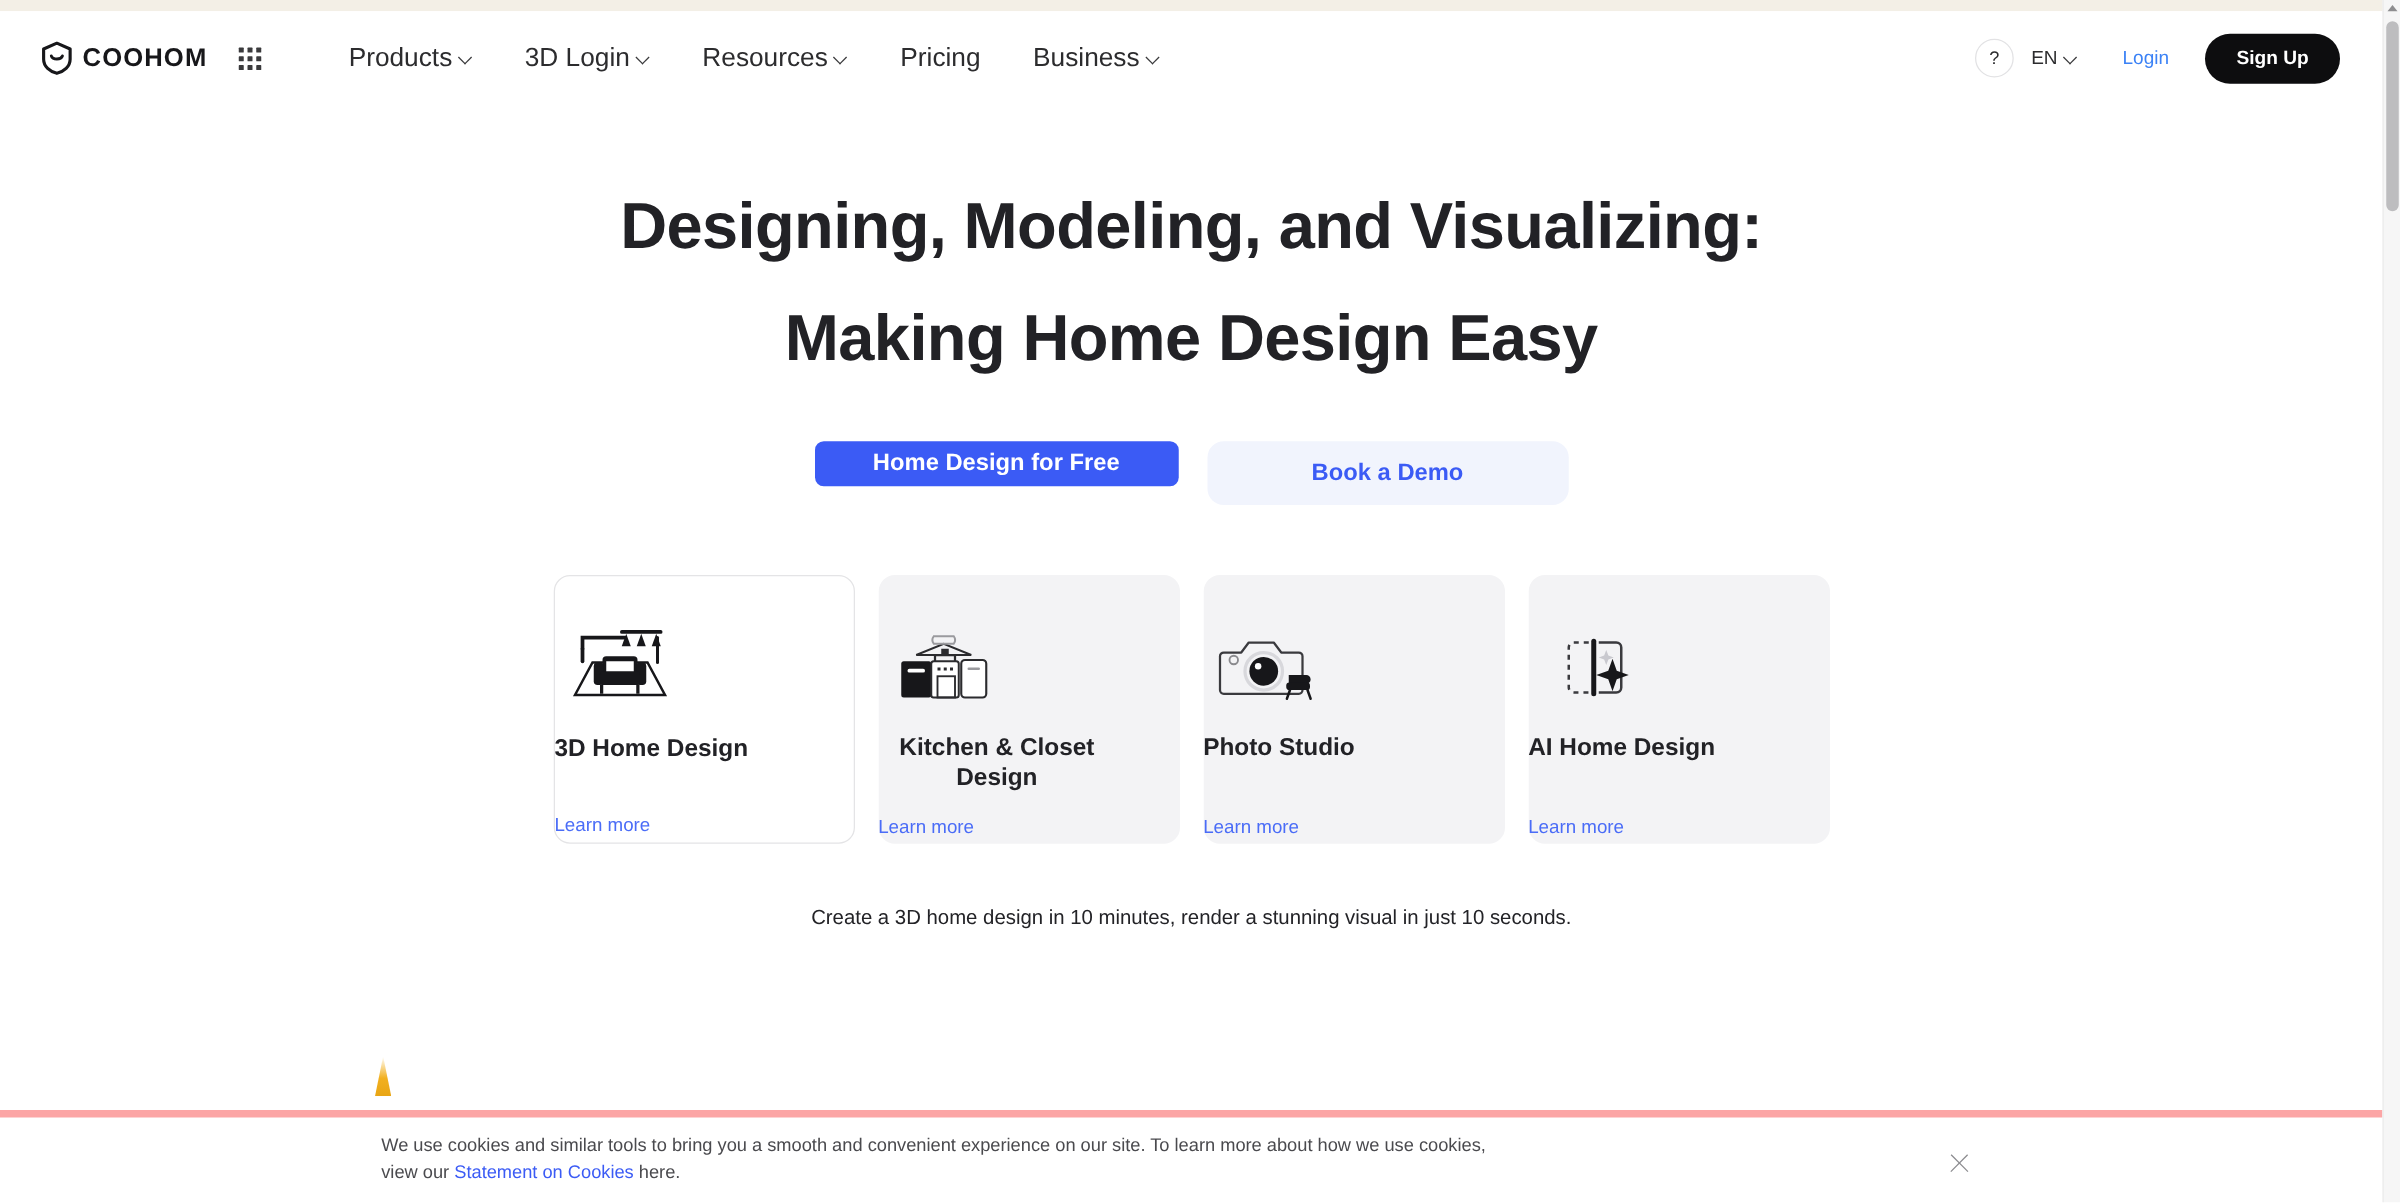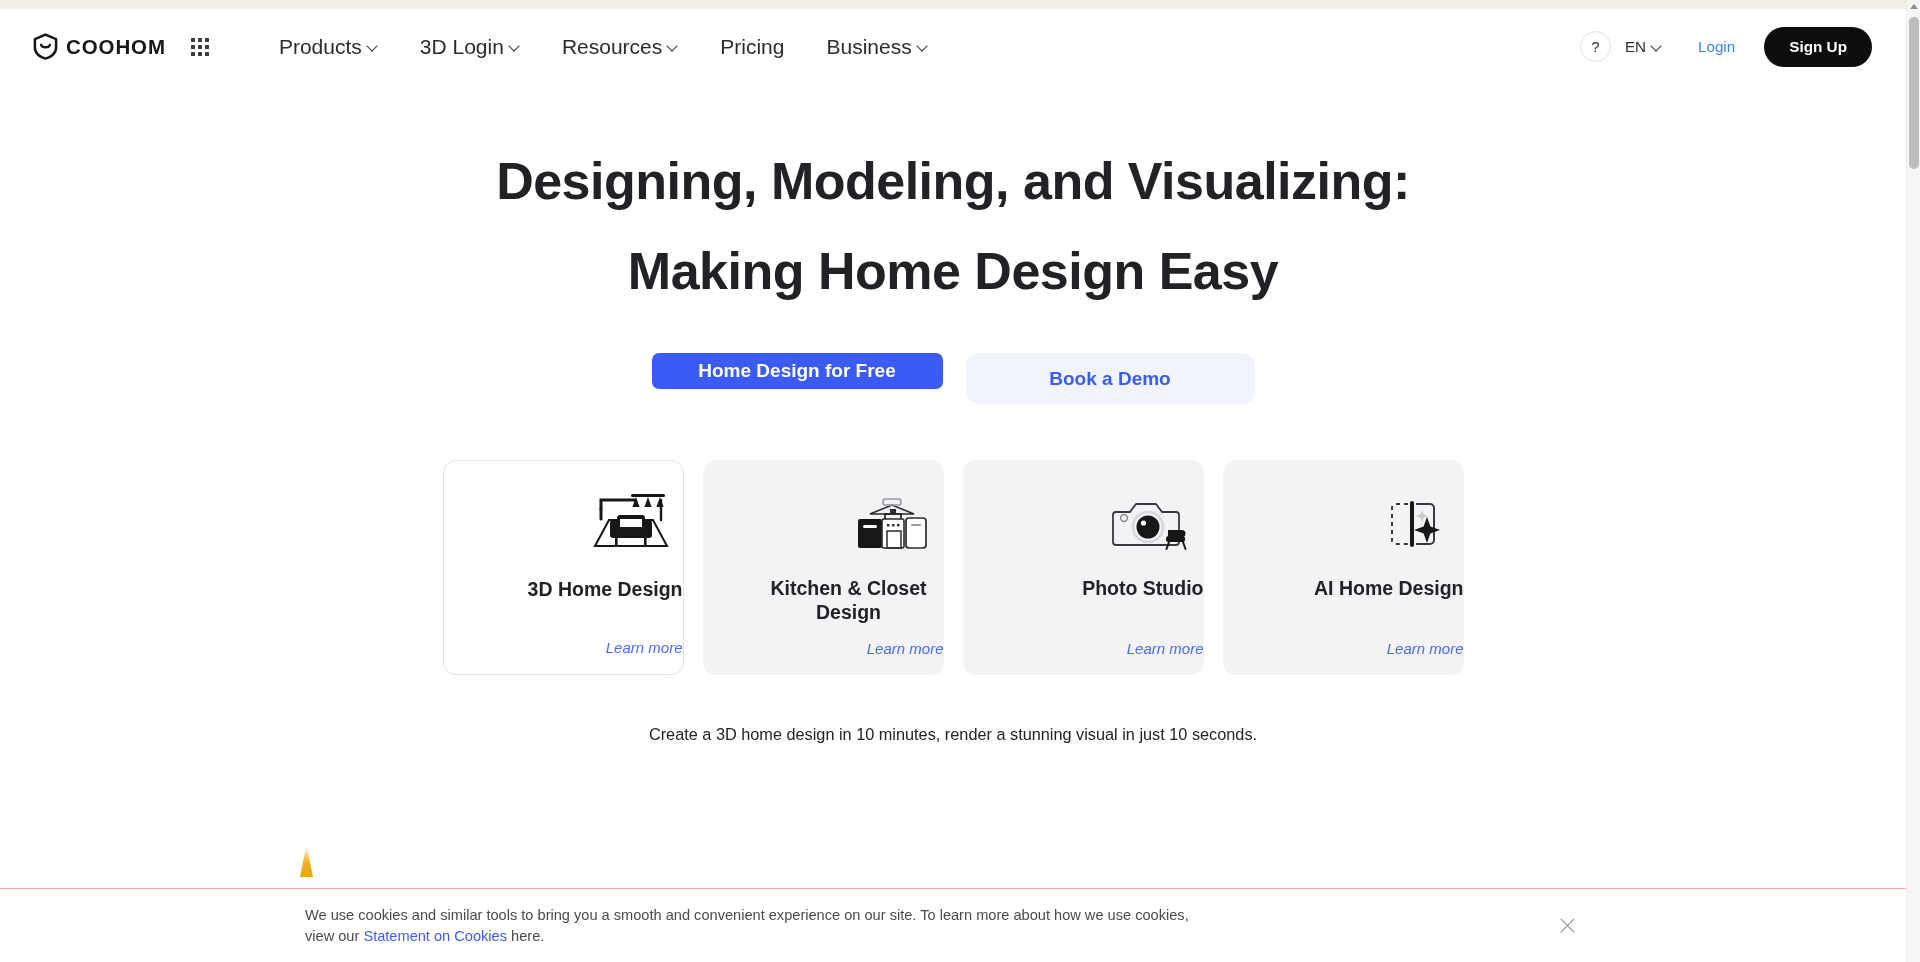--- a/index.html
+++ b/index.html
@@ -197,23 +197,23 @@
     justify-content: center;
     gap: 19px;
   }
   .card {
     width: 241px;
     height: 215px;
     border-radius: 13px;
     background: #f3f3f5;
     display: flex;
     flex-direction: column;
-    align-items: flex-end;
-    cursor: pointer;
-    padding-top: 26px;
+    align-items: flex-start;
+    cursor: pointer;
+    padding-top: 36px;
   }
   .card.active {
     background: #ffffff;
     border: 1px solid #e4e4e6;
   }
   .card-icon {
     height: 76px;
     display: flex;
     align-items: center;
     justify-content: center;
@@ -222,26 +222,25 @@
     margin-top: 14px;
     font-size: 19.5px;
     font-weight: 700;
     color: #222226;
     line-height: 24px;
     text-align: center;
     max-width: 190px;
   }
   .card-link {
     margin-top: auto;
-    margin-bottom: 18px;
+    margin-bottom: 5px;
     font-size: 15px;
     color: #4a6cf7;
     text-decoration: none;
     cursor: pointer;
-    font-style: italic;
   }
 
   
   .tagline {
     margin-top: 50px;
     font-size: 16.3px;
     color: #232327;
     text-align: center;
   }
 
@@ -257,21 +256,21 @@
   }
 
   
   .cookie-banner {
     position: absolute;
     left: 0;
     bottom: 0;
     width: 1906px;
     height: 74px;
     background: #ffffff;
-    border-top: 1px solid #fca5a5;
+    border-top: 6px solid #fca5a5;
     display: flex;
     align-items: center;
   }
   .cookie-text {
     margin-left: 305px;
     width: 900px;
     font-size: 14.6px;
     line-height: 21px;
     color: #4a4a4e;
   }

